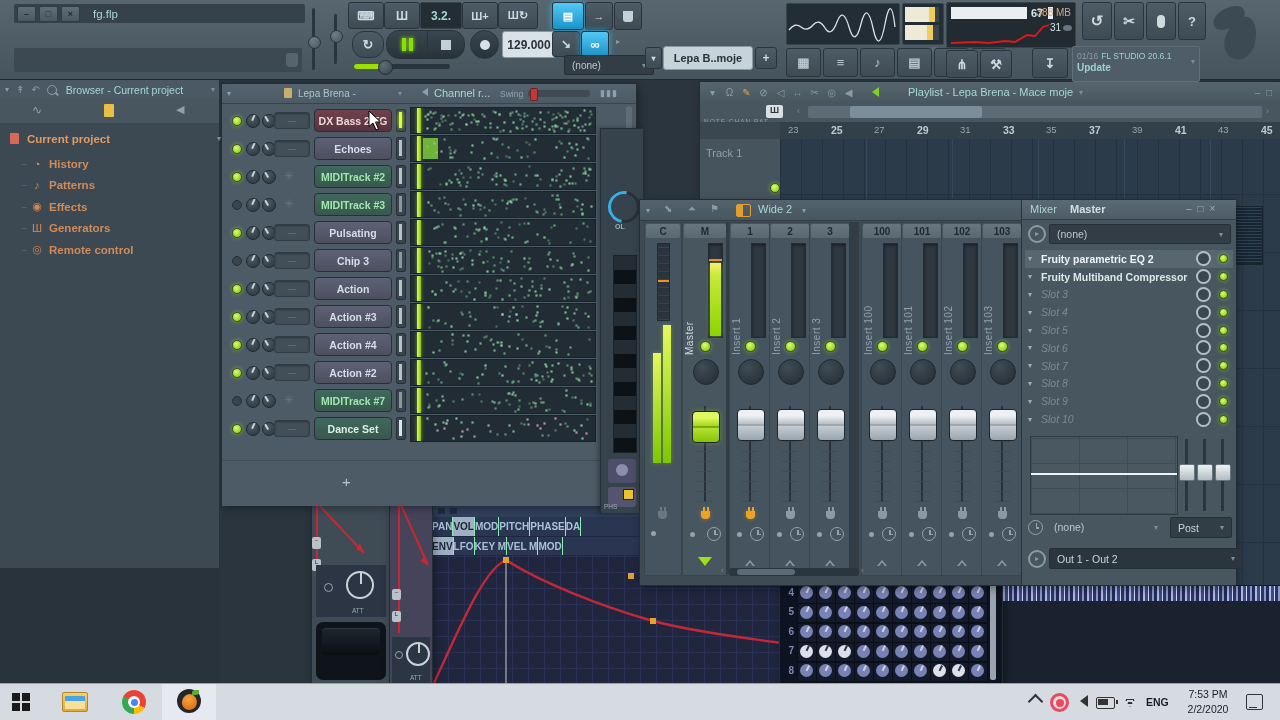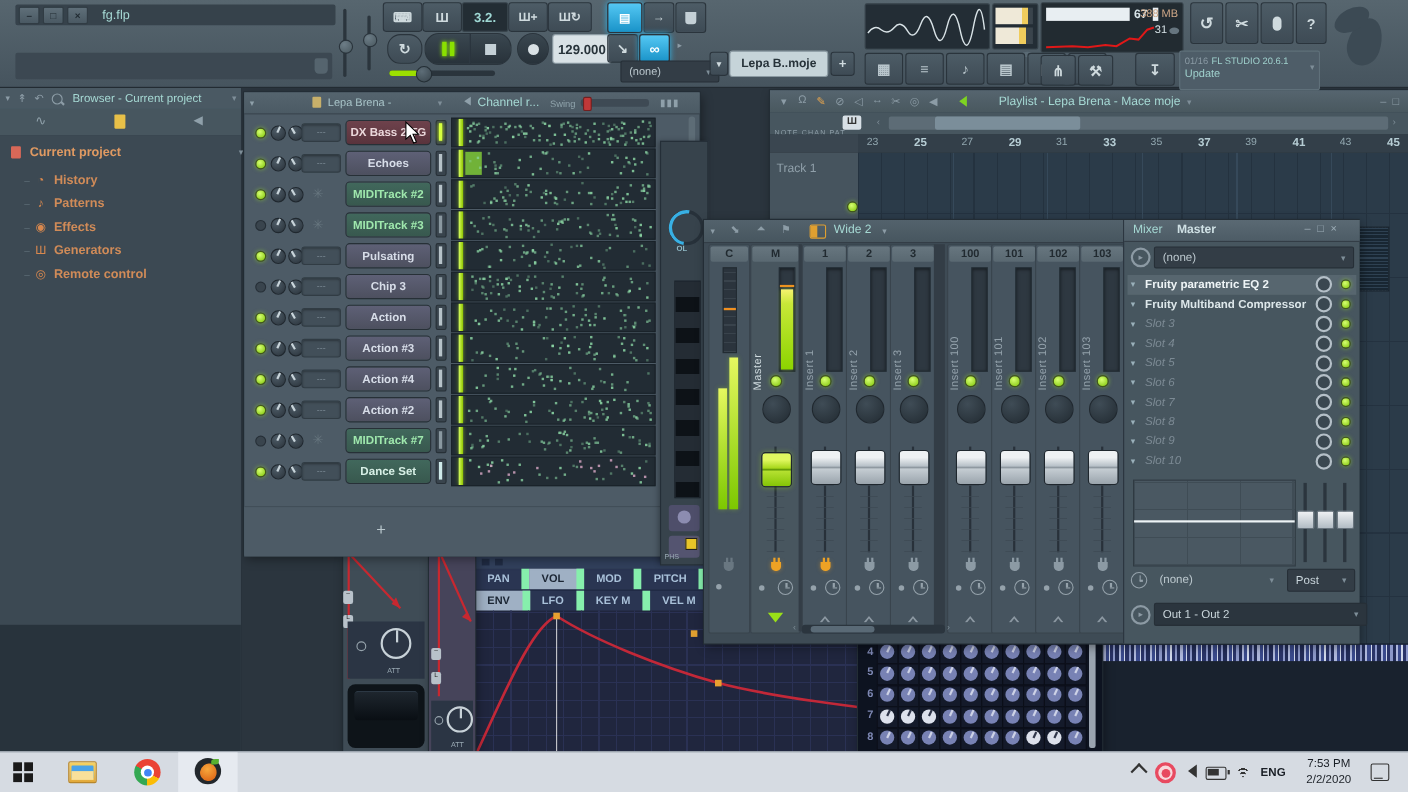--- a/index.html
+++ b/index.html
@@ -84,21 +84,21 @@
   .slot.named .nm{color:#dde7ea;font-weight:bold;}
   .slot.active .nm{color:#eef4f6;font-weight:bold;}
   .slot.empty .nm{color:#7c8a94;font-style:italic;}
   .slot .kn{position:absolute;right:22px;width:11px;height:11px;border:2.5px solid #b4bfc7;border-radius:50%;background:#3a4750;}
   .slot .sl-led{position:absolute;right:5px;width:7px;height:7px;}
   .slot .ca{position:absolute;left:3px;color:#9ab0ba;font-size:8px;}
   .mini-sl{position:absolute;width:3px;height:72px;background:#2b353e;}
   .mini-h{position:absolute;width:14px;height:15px;background:linear-gradient(#eff2f4,#b2bcc4);border:1px solid #68747e;border-radius:2px;}
   
   #envwin{left:432px;top:505px;width:360px;height:180px;background:#39455a;z-index:20;}
-  .etab{padding:0 11px;height:100%;display:flex;align-items:center;color:#a9c1d9;font-weight:bold;font-size:10px;border-right:7px solid #86efac;}
+  .etab{padding:0 0;height:100%;display:flex;align-items:center;color:#a9c1d9;font-weight:bold;font-size:10px;border-right:1px solid #86efac;}
   .etab.on{background:#9fb0c4;color:#1b2533;}
   
   #matrix{left:780px;top:560px;width:222px;height:125px;background:#0d1320;z-index:20;}
   
   #taskbar{position:absolute;left:0;top:683px;width:1280px;height:37px;background:#d6dbe2;border-top:1px solid #9aa3ad;z-index:60;
      color:#1a1f26;}
   .tk{position:absolute;font-size:10.5px;color:#1a1f26;}
 </style>
 </head>
 <body>
@@ -1159,21 +1159,21 @@
       <i style="width:8px;height:13px;background:#cfdade;border-radius:4px;display:inline-block;"></i>
     </span>
     <span class="tbtn" style="left:1178px;top:2px;width:26px;height:36px;font-size:13px;">?</span>
 
     <span class="tbtn" style="left:946px;top:50px;width:30px;height:26px;font-size:13px;">⋔</span>
     <span class="tbtn" style="left:980px;top:50px;width:30px;height:26px;font-size:13px;">⚒</span>
     <span class="tbtn" style="left:1032px;top:48px;width:34px;height:28px;font-size:13px;">↧</span>
     <div class="abs" style="left:1072px;top:46px;width:118px;height:30px;background:#4e5d68;border:1px solid #5f707a;border-radius:2px;padding:2px 4px;">
       <span style="font-size:8.5px;color:#8a9aa4;">01/16</span>
       <span style="font-size:8.5px;color:#9fd0cc;">FL STUDIO 20.6.1</span><br>
-      <span style="font-size:10px;color:#9fd0cc;">Update</span>
+      <span style="font-size:10px;color:#9fd0cc;font-weight:bold;">Update</span>
       <span class="car" style="position:absolute;right:4px;top:10px;">▾</span>
     </div>
 
     <div class="abs" style="left:1208px;top:6px;width:64px;height:64px;">
       <i style="position:absolute;left:18px;top:10px;width:30px;height:44px;background:#3c4a54;border-radius:50% 50% 50% 50%/60% 60% 40% 40%;transform:rotate(18deg);display:block;"></i>
       <i style="position:absolute;left:4px;top:2px;width:34px;height:20px;background:#3c4a54;border-radius:50%;transform:rotate(-28deg);display:block;"></i>
     </div>
   </div>
 
   <div id="browser" class="abs">

